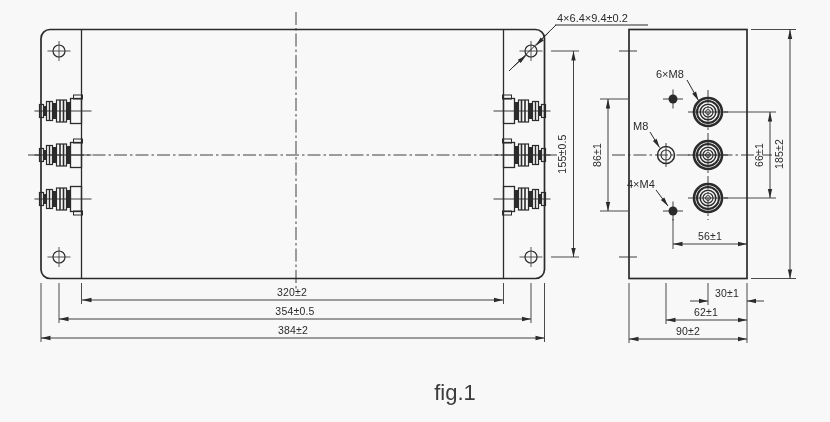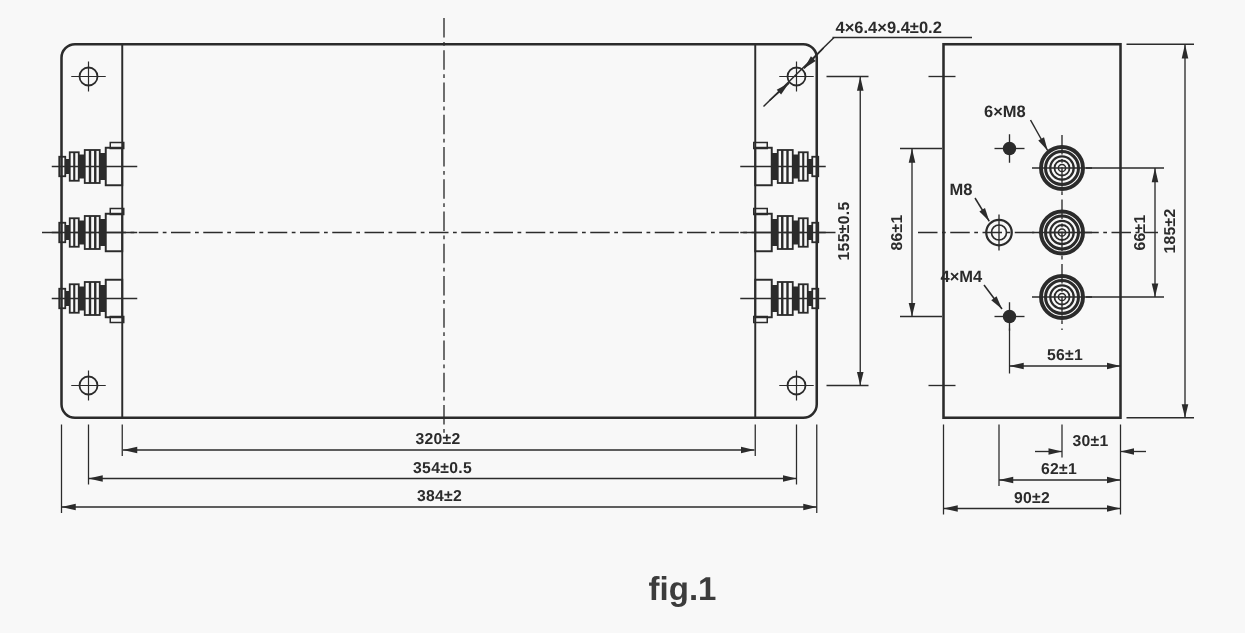--- a/index.html
+++ b/index.html
@@ -3,21 +3,21 @@
 <meta charset="utf-8">
 <style>
   :root { --ink: #2b2b2b; --bg: #f8f8f8; }
   html, body { margin: 0; padding: 0; }
   body {
     width: 830px; height: 422px;
     background: var(--bg);
     font-family: "Liberation Sans", sans-serif;
     overflow: hidden;
   }
-  .stage { position: relative; width: 830px; height: 422px; font-weight: bold; }
+  .stage { position: relative; width: 830px; height: 422px; }
   svg { display: block; }
   .ink   { stroke: var(--ink); fill: none; }
   .inkfill { fill: var(--ink); stroke: none; }
   .dashdot { stroke: var(--ink); fill: none; stroke-dasharray: 13 3 2.5 3; }
   text { fill: var(--ink); stroke: none; }
   .dim  { font-size: 10.5px; letter-spacing: 0.2px; }
   .lbl  { font-size: 11px; }
   .note { font-size: 11px; }
   .caption { font-size: 22px; fill: #3c3c3c; }
 </style>

